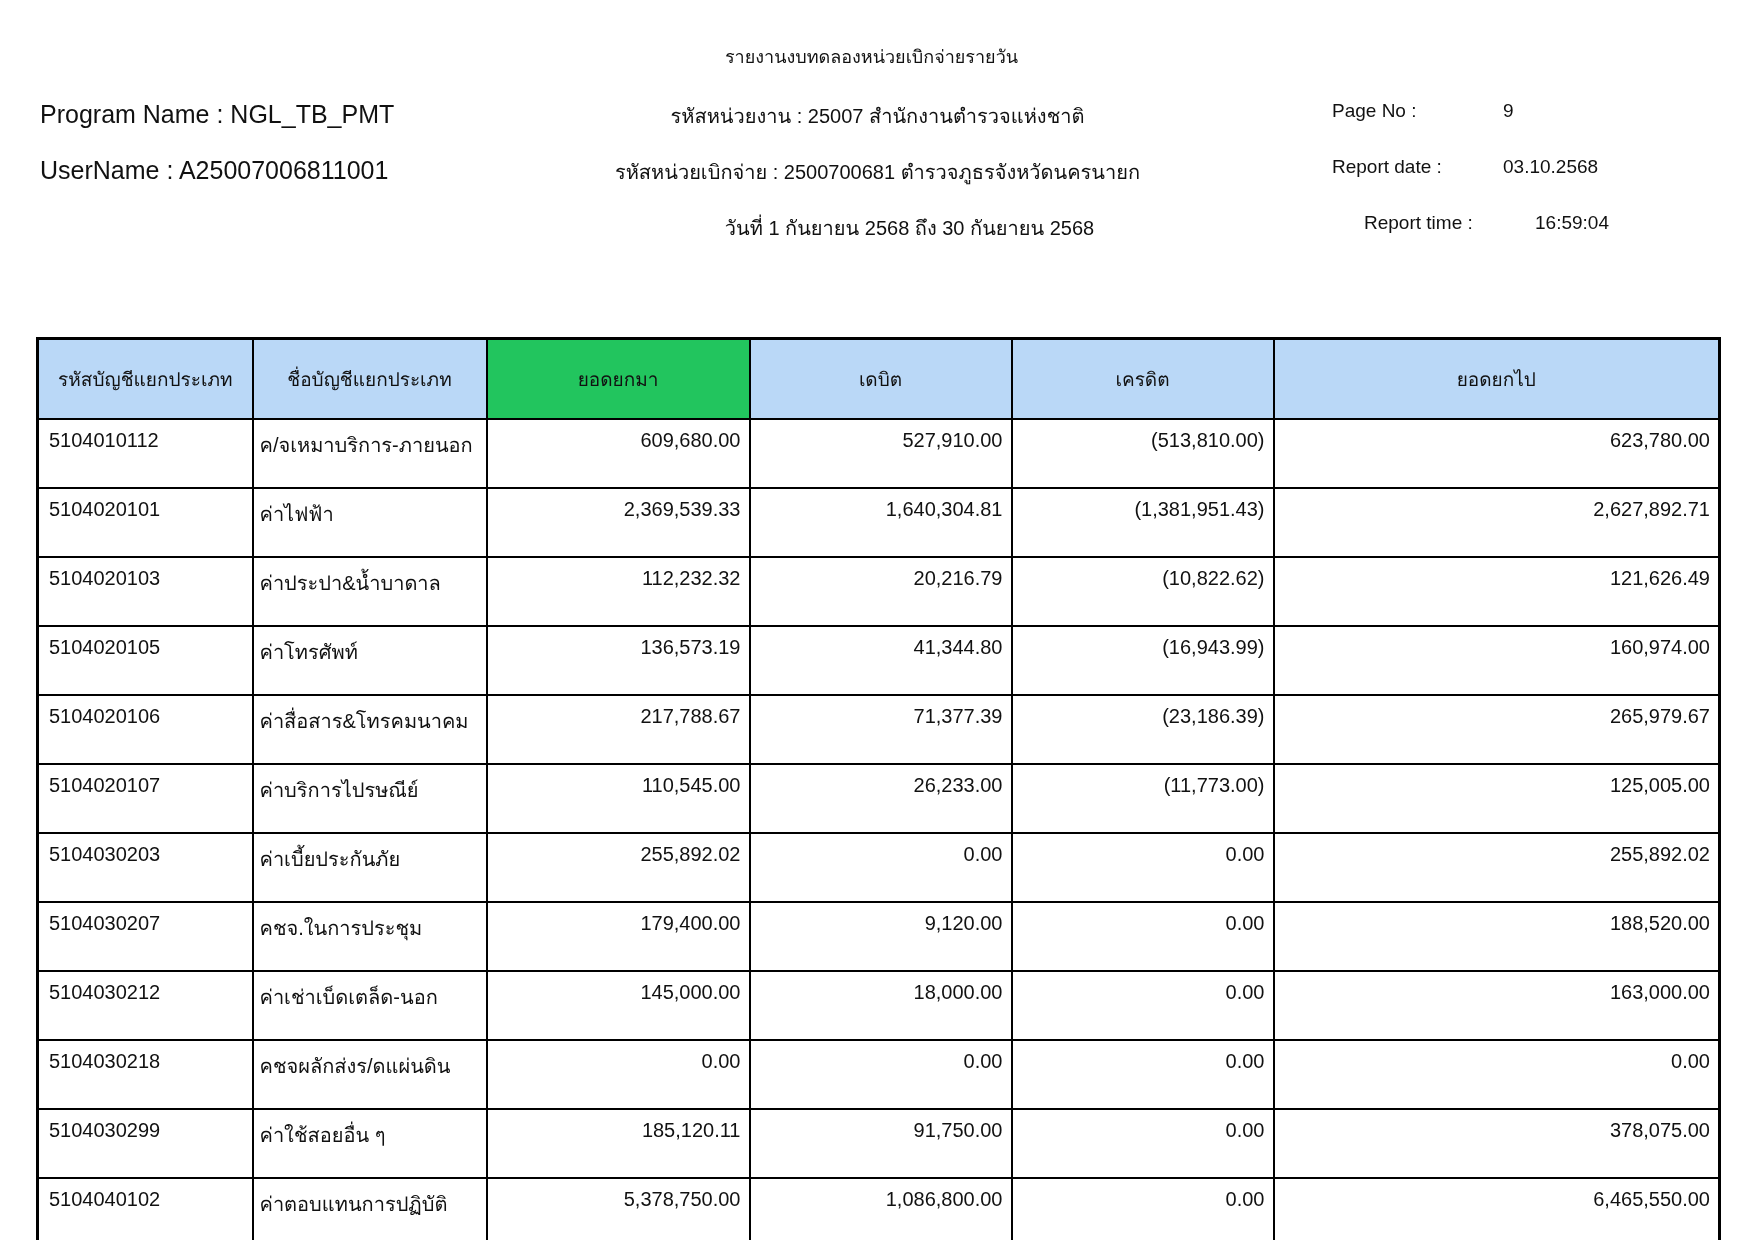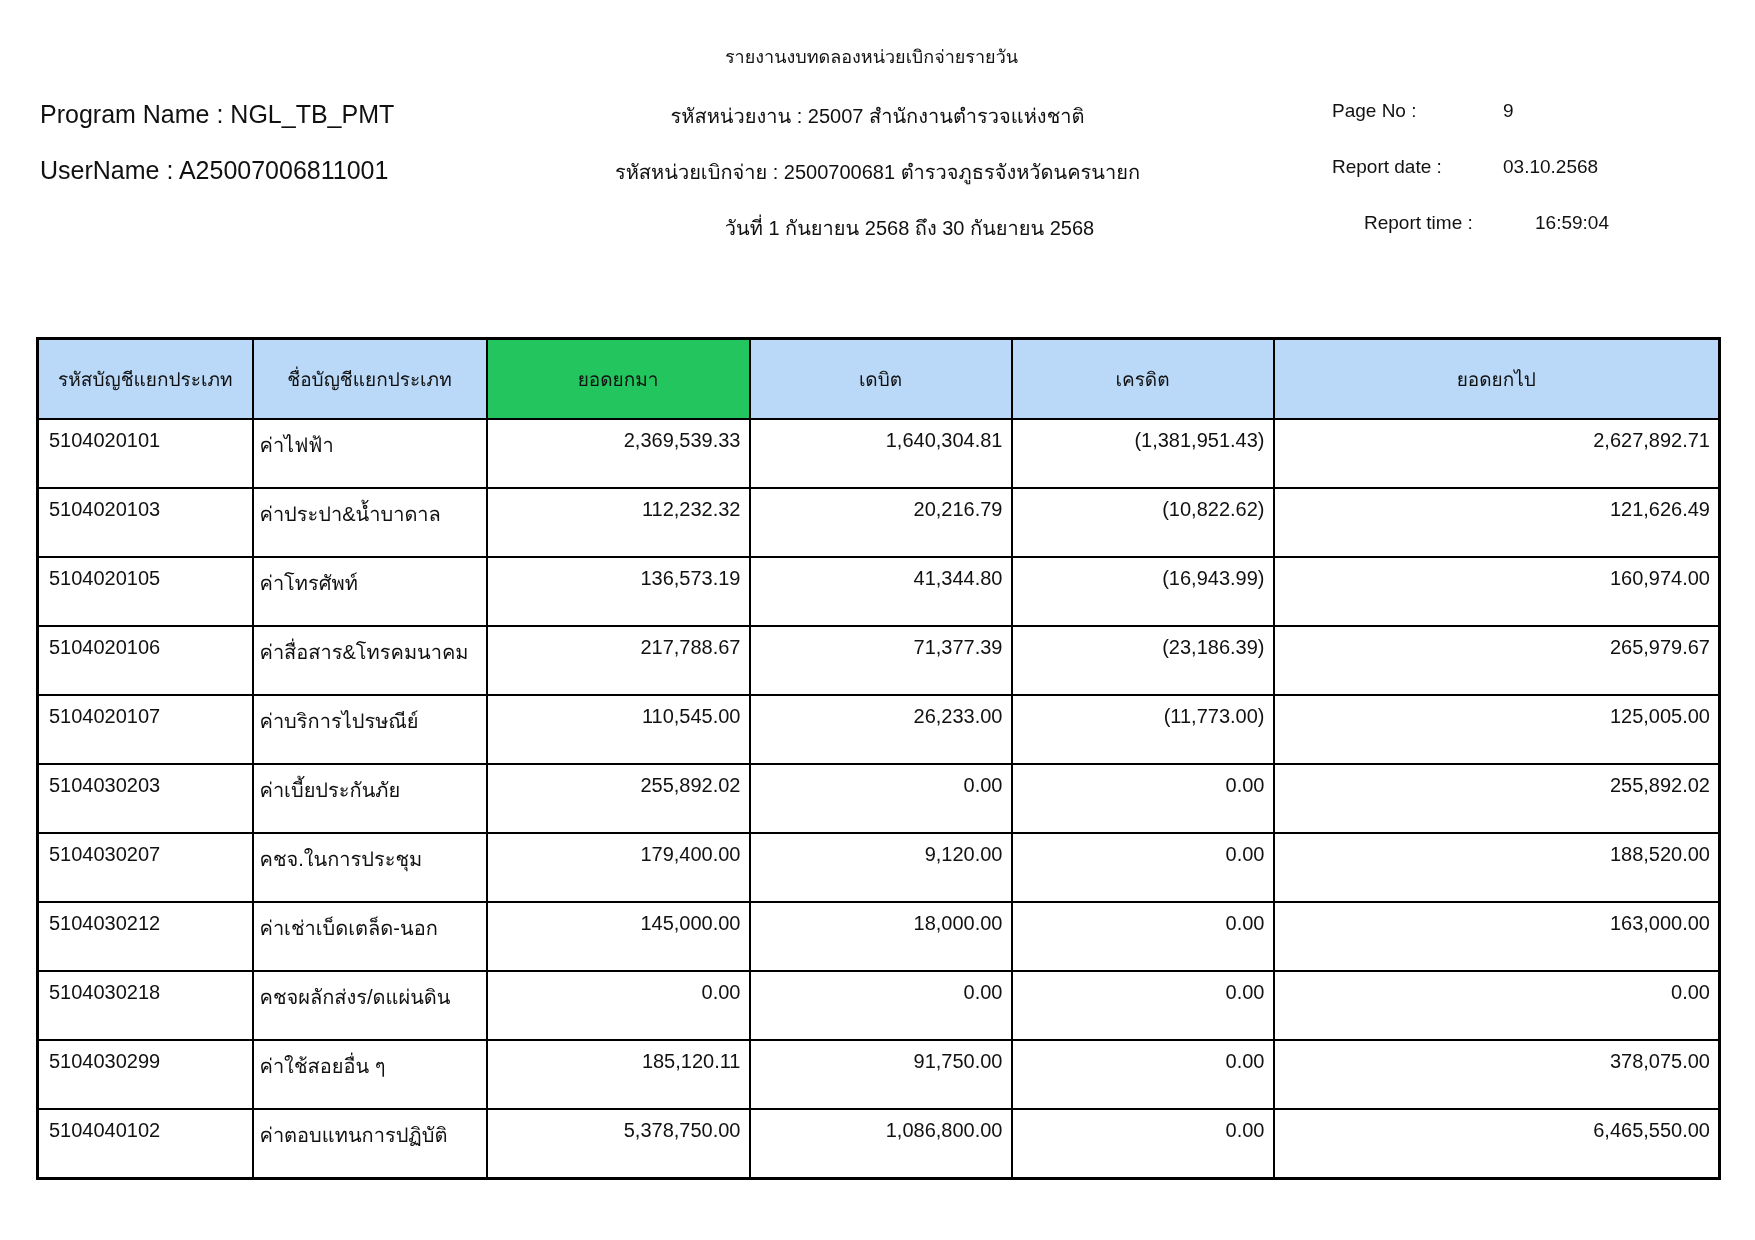--- a/index.html
+++ b/index.html
@@ -74,20 +74,28 @@
       <tr>
         <th style="background: rgb(186, 216, 247); margin-top: 17px;">รหัสบัญชีแยกประเภท</th>
         <th style="background: rgb(186, 216, 247);">ชื่อบัญชีแยกประเภท</th>
         <th style="background: #22c55e;">ยอดยกมา</th>
         <th style="background: rgb(186, 216, 247);">เดบิต</th>
         <th style="background: rgb(186, 216, 247);">เครดิต</th>
         <th style="background: rgb(186, 216, 247);">ยอดยกไป</th>
       </tr>
     </thead>
     <tbody>
+        <tr>
+          <td class="code">5104010112</td>
+          <td class="name">ค/จเหมาบริการ-ภายนอก</td>
+          <td class="num">609,680.00</td>
+          <td class="num">527,910.00</td>
+          <td class="num">(513,810.00)</td>
+          <td class="num">623,780.00</td>
+        </tr>
         <tr>
           <td class="code">5104020101</td>
           <td class="name">ค่าไฟฟ้า</td>
           <td class="num">2,369,539.33</td>
           <td class="num">1,640,304.81</td>
           <td class="num">(1,381,951.43)</td>
           <td class="num">2,627,892.71</td>
         </tr>
         <tr>
           <td class="code">5104020103</td>

